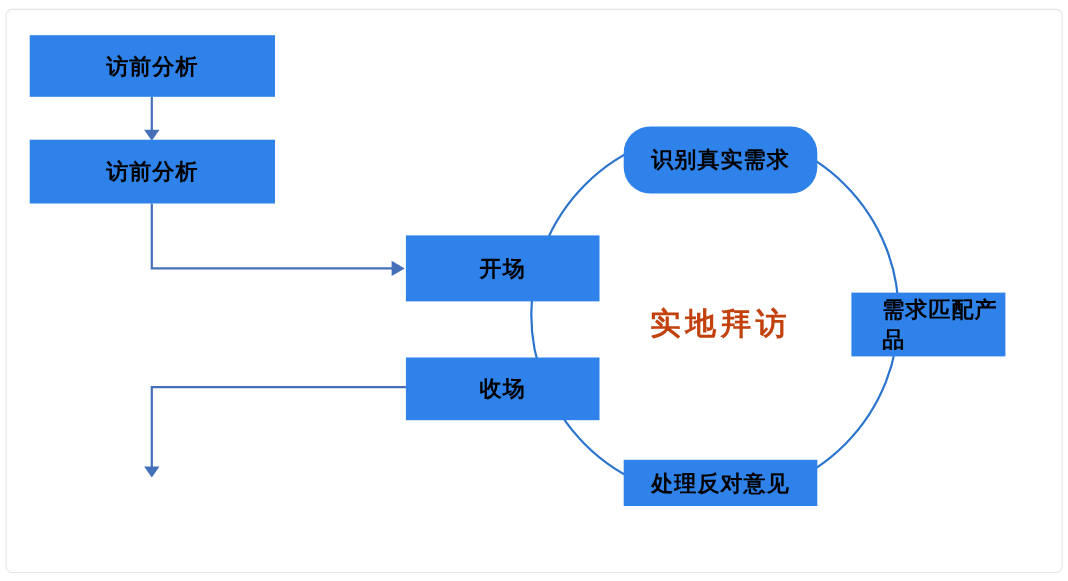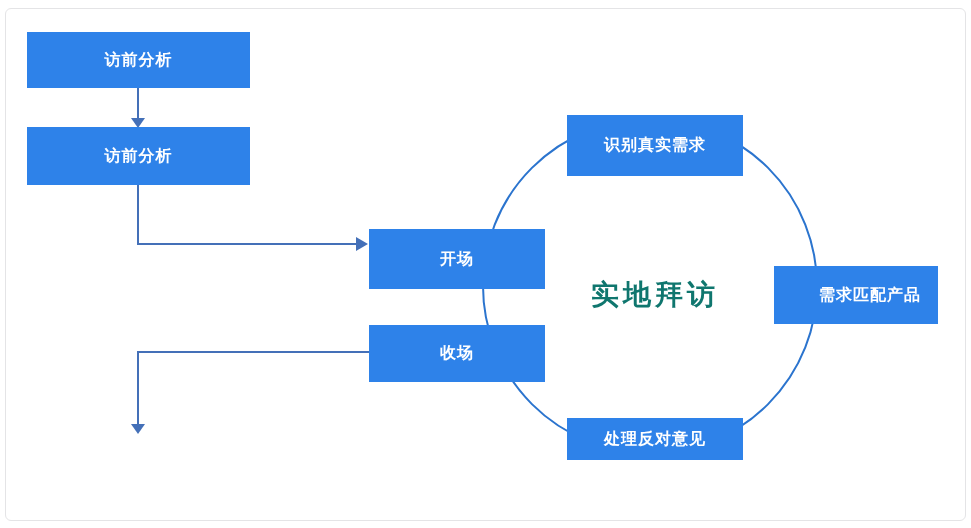--- a/index.html
+++ b/index.html
@@ -30,22 +30,22 @@
     left: 0;
     top: 0;
     z-index: 1;
   }
   .node {
     position: absolute;
     z-index: 2;
     display: flex;
     align-items: center;
     justify-content: center;
-    color: #ffffff;
-    font-size: 16px;
+    color: #000000;
+    font-size: 20px;
     font-weight: bold;
     letter-spacing: 1px;
     box-sizing: border-box;
   }
   .center-label {
     position: absolute;
     z-index: 1;
     left: 570px;
     top: 276px;
     width: 170px;
@@ -74,26 +74,26 @@
     <polygon points="356,237 356,251 368,244" fill="#4470b8"></polygon>
 
     <path d="M369,352 L138,352 L138,425" fill="none" stroke="#4470b8" stroke-width="2"></path>
     <polygon points="131,424 145,424 138,434" fill="#4470b8"></polygon>
   </svg>
 
   <div class="node" style="left:27px;  top:32px;  width:223px; height:56px; background:#2e82e9;">访前分析</div>
 
   <div class="node" style="left:27px;  top:127px; width:223px; height:58px; background:#2e82e9;">访前分析</div>
 
-  <div class="node" style="left:369px; top:214px; width:176px; height:60px; background:#2e82e9;margin-top:15px;">开场</div>
+  <div class="node" style="left:369px; top:214px; width:176px; height:60px; background:#2e82e9;">开场</div>
 
   <div class="node" style="left:369px; top:325px; width:176px; height:57px; background:#2e82e9;">收场</div>
 
 
-  <div class="node" style="left:567px; top:115px; width:176px; height:61px; background:#2e82e9;">识别真实需求</div>
+  <div class="node" style="left:567px; top:115px; width:176px; height:61px; background:#2e82e9;border-radius:24px;">识别真实需求</div>
 
-  <div class="node" style="left:774px; top:266px; width:164px; height:58px; background:#2e82e9;padding-left:28px;">需求匹配产品</div>
+  <div class="node" style="left:774px; top:266px; width:140px; height:58px; background:#2e82e9;padding-left:28px;">需求匹配产品</div>
 
   <div class="node" style="left:567px; top:418px; width:176px; height:42px; background:#2e82e9;">处理反对意见</div>
 
-  <div class="center-label" style="color:#0f766e;">实地拜访</div>
+  <div class="center-label" style="color:#c2410c;">实地拜访</div>
 
 </div>
 
 </body></html>

